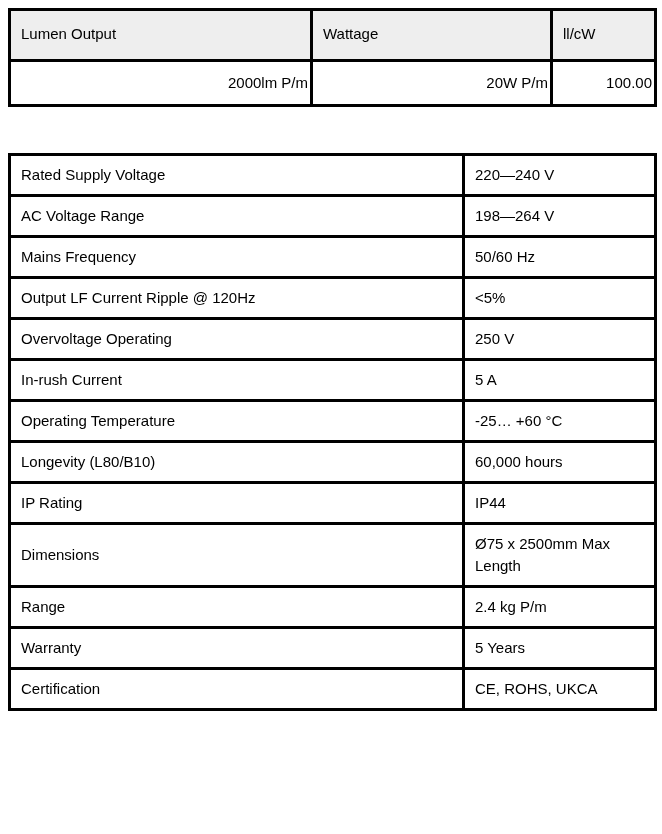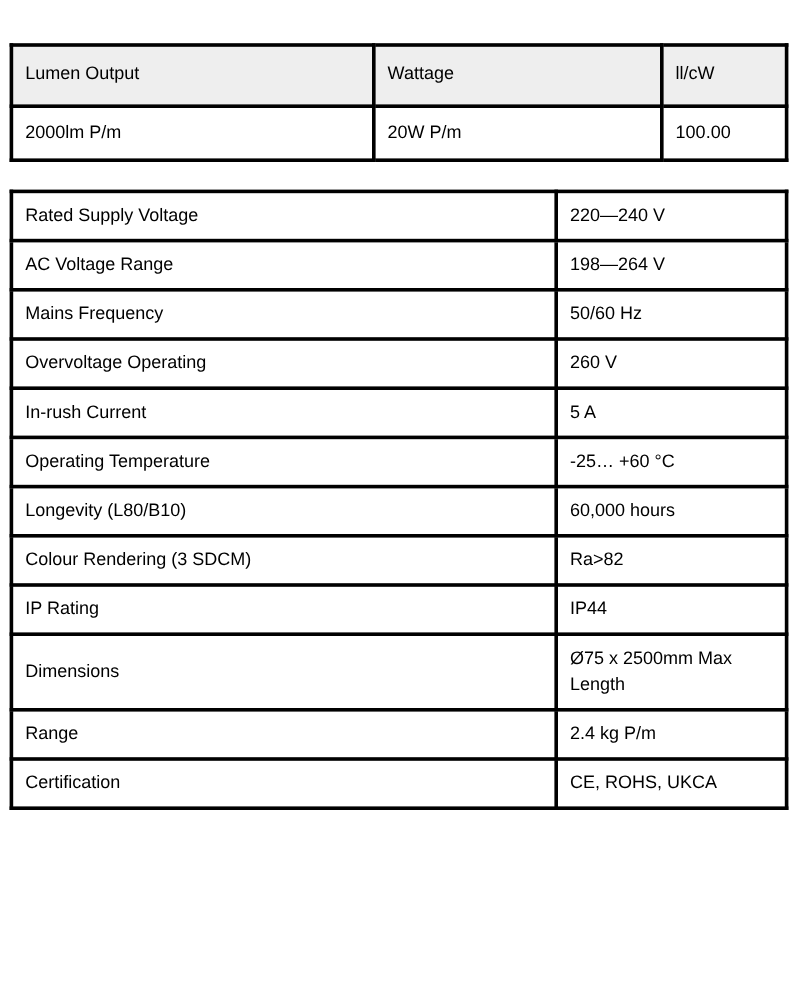--- a/index.html
+++ b/index.html
@@ -16,45 +16,45 @@
     overflow: hidden;
   }
   table {
     border-collapse: collapse;
     table-layout: fixed;
     position: absolute;
     left: 8px;
     width: 646px;
     font-size: 15px;
     color: #000000;
-    margin-top: 28px;
   }
   th, td {
     border: 3px solid #000000;
     text-align: left;
     vertical-align: middle;
     line-height: 22px;
     font-weight: normal;
     overflow-wrap: break-word;
   }
   
   .summary-table { top: 8px; }
   .summary-table col.c1 { width: 302px; }
   .summary-table col.c2 { width: 240px; }
   .summary-table col.c3 { width: 104px; }
   .summary-table th {
     background: #eeeeee;
     padding: 12px 10px 14px 10px;
   }
   .summary-table td {
     background: #ffffff;
-    padding: 10px 18px 10px 10px;
+    padding: 10px 2px 10px 10px;
+    text-align: right;
   }
   
-  .spec-table { top: 130px; }
+  .spec-table { top: 153px; }
   .spec-table col.s1 { width: 454px; }
   .spec-table col.s2 { width: 192px; }
   .spec-table td {
     background: #ffffff;
     padding: 8px 10px;
   }
 </style>
 </head>
 <body>
 
@@ -94,51 +94,55 @@
         </tr>
         <tr>
           <td>AC Voltage Range</td>
           <td>198—264 V</td>
         </tr>
         <tr>
           <td>Mains Frequency</td>
           <td>50/60 Hz</td>
         </tr>
         <tr>
+          <td>Output LF Current Ripple @ 120Hz</td>
+          <td>&lt;5%</td>
+        </tr>
+        <tr>
           <td>Overvoltage Operating</td>
-          <td>260 V</td>
+          <td>250 V</td>
         </tr>
         <tr>
           <td>In-rush Current</td>
           <td>5 A</td>
         </tr>
         <tr>
           <td>Operating Temperature</td>
           <td>-25… +60 °C</td>
         </tr>
         <tr>
           <td>Longevity (L80/B10)</td>
           <td>60,000 hours</td>
         </tr>
         <tr>
-          <td>Colour Rendering (3 SDCM)</td>
-          <td>Ra&gt;82</td>
-        </tr>
-        <tr>
           <td>IP Rating</td>
           <td>IP44</td>
         </tr>
         <tr>
           <td>Dimensions</td>
           <td>Ø75 x 2500mm Max Length</td>
         </tr>
         <tr>
           <td>Range</td>
           <td>2.4 kg P/m</td>
         </tr>
         <tr>
+          <td>Warranty</td>
+          <td>5 Years</td>
+        </tr>
+        <tr>
           <td>Certification</td>
           <td>CE, ROHS, UKCA</td>
         </tr>
       </tbody>
   </table>
 
 </div>
 
 </body></html>

